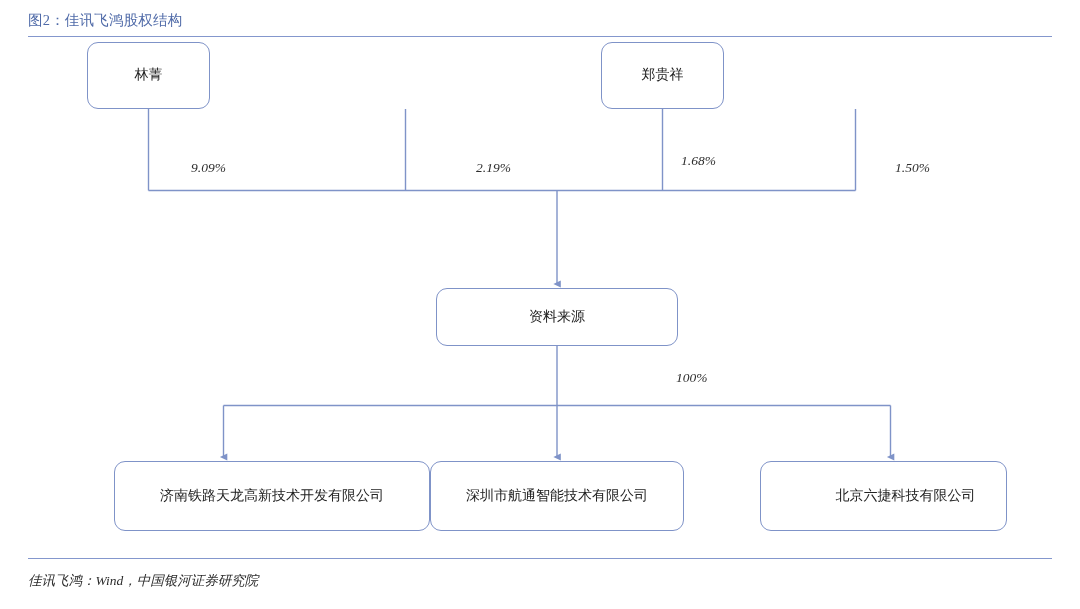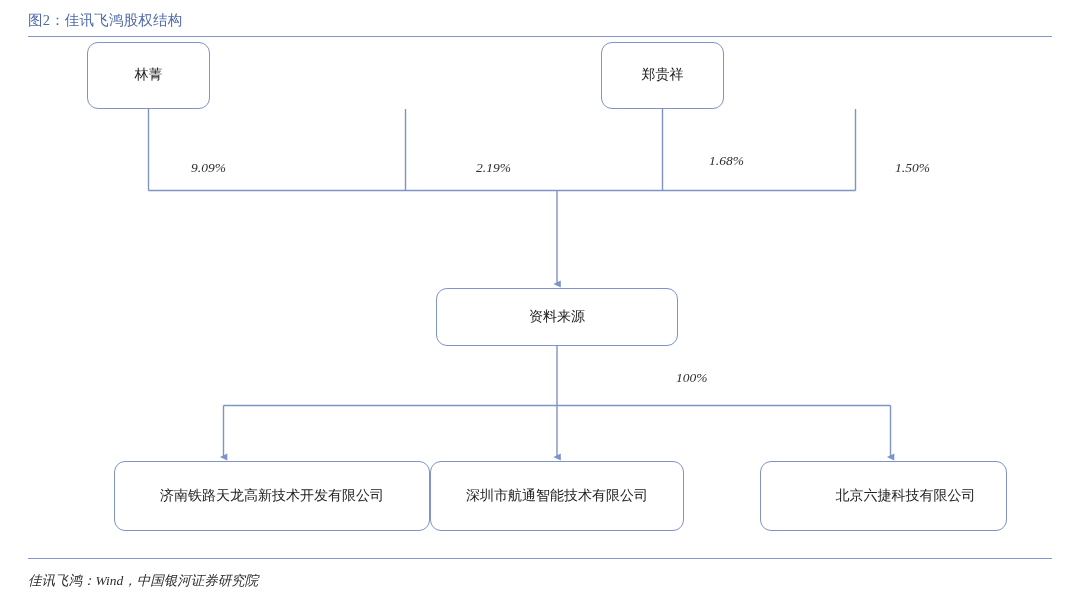--- a/index.html
+++ b/index.html
@@ -72,21 +72,21 @@
   
   .edge-label {
     position: absolute;
     font-size: 13.5px;
     color: #2e2e2e;
     white-space: nowrap;
     font-style: italic;
   }
   .lbl-909  { left: 191px; top: 160px; }
   .lbl-219  { left: 448px; top: 160px; margin-left: 28px; }
-  .lbl-168  { left: 681px; top: 153px; margin-left: 28px; }
+  .lbl-168  { left: 681px; top: 153px; }
   .lbl-150  { left: 895px; top: 160px; }
   .lbl-100  { left: 676px; top: 370px; }
 
   
   #connectors {
     position: absolute;
     left: 0; top: 0;
     width: 1080px;
     height: 609px;
     pointer-events: none;

